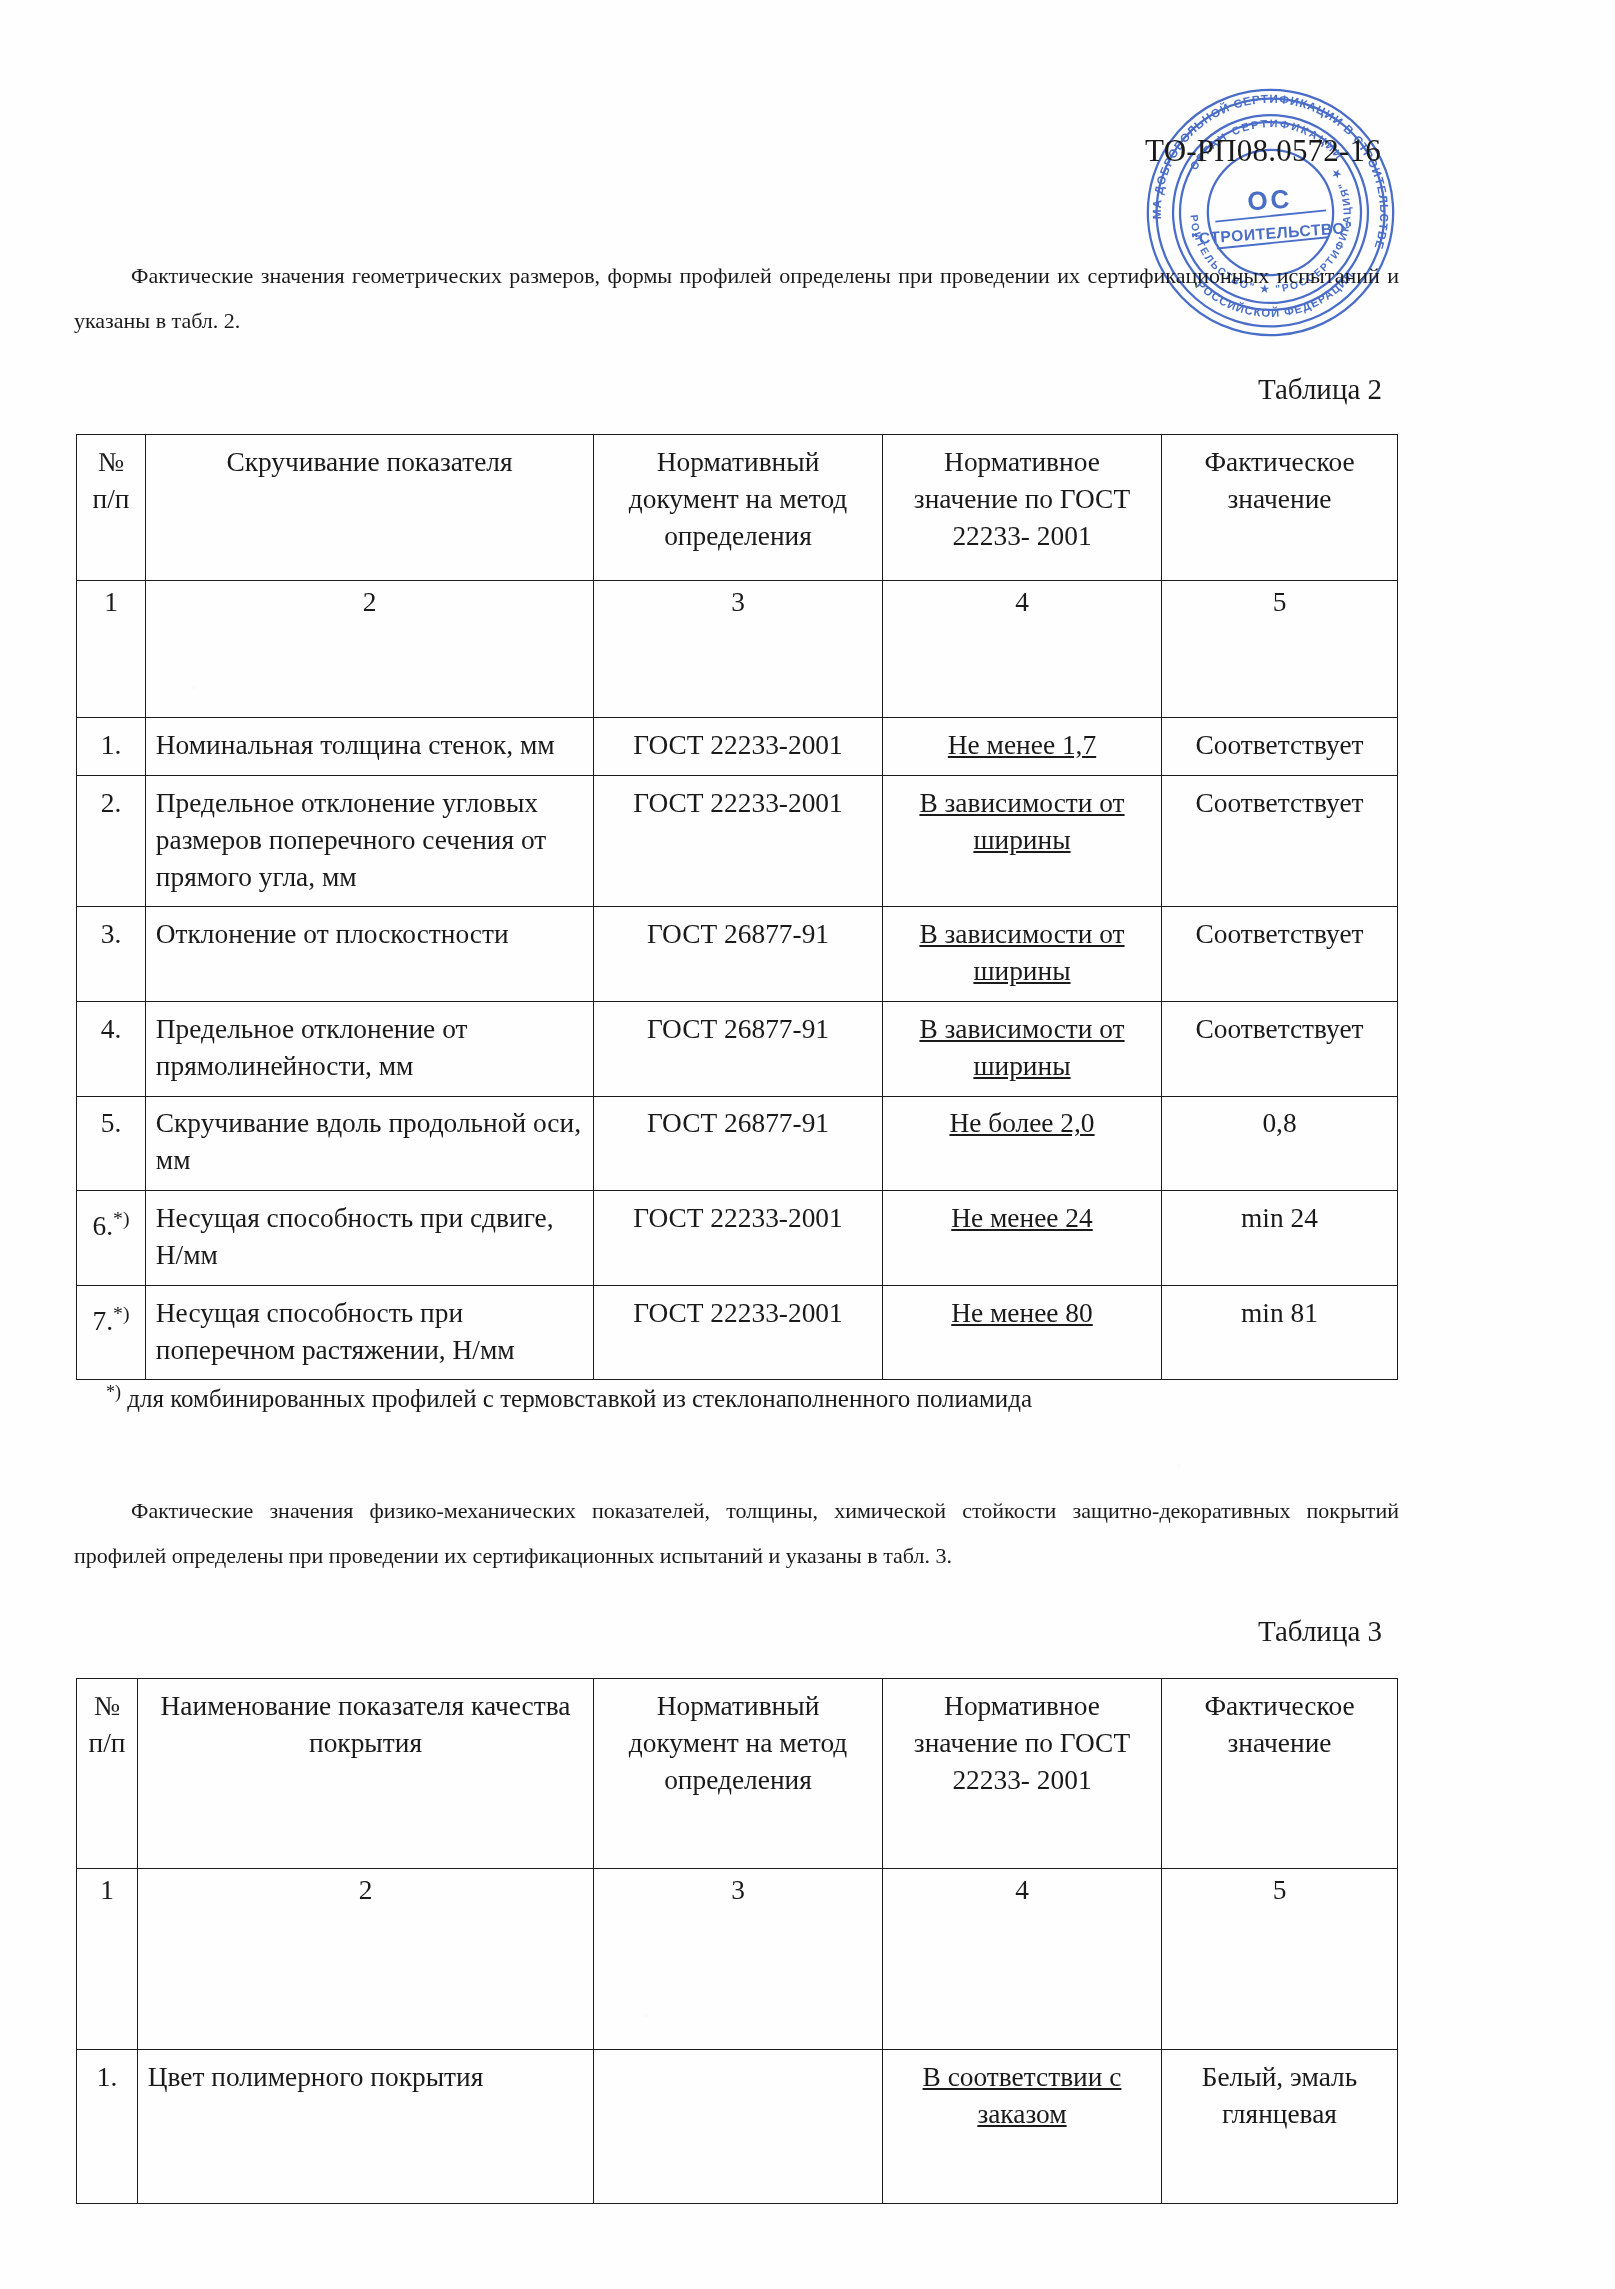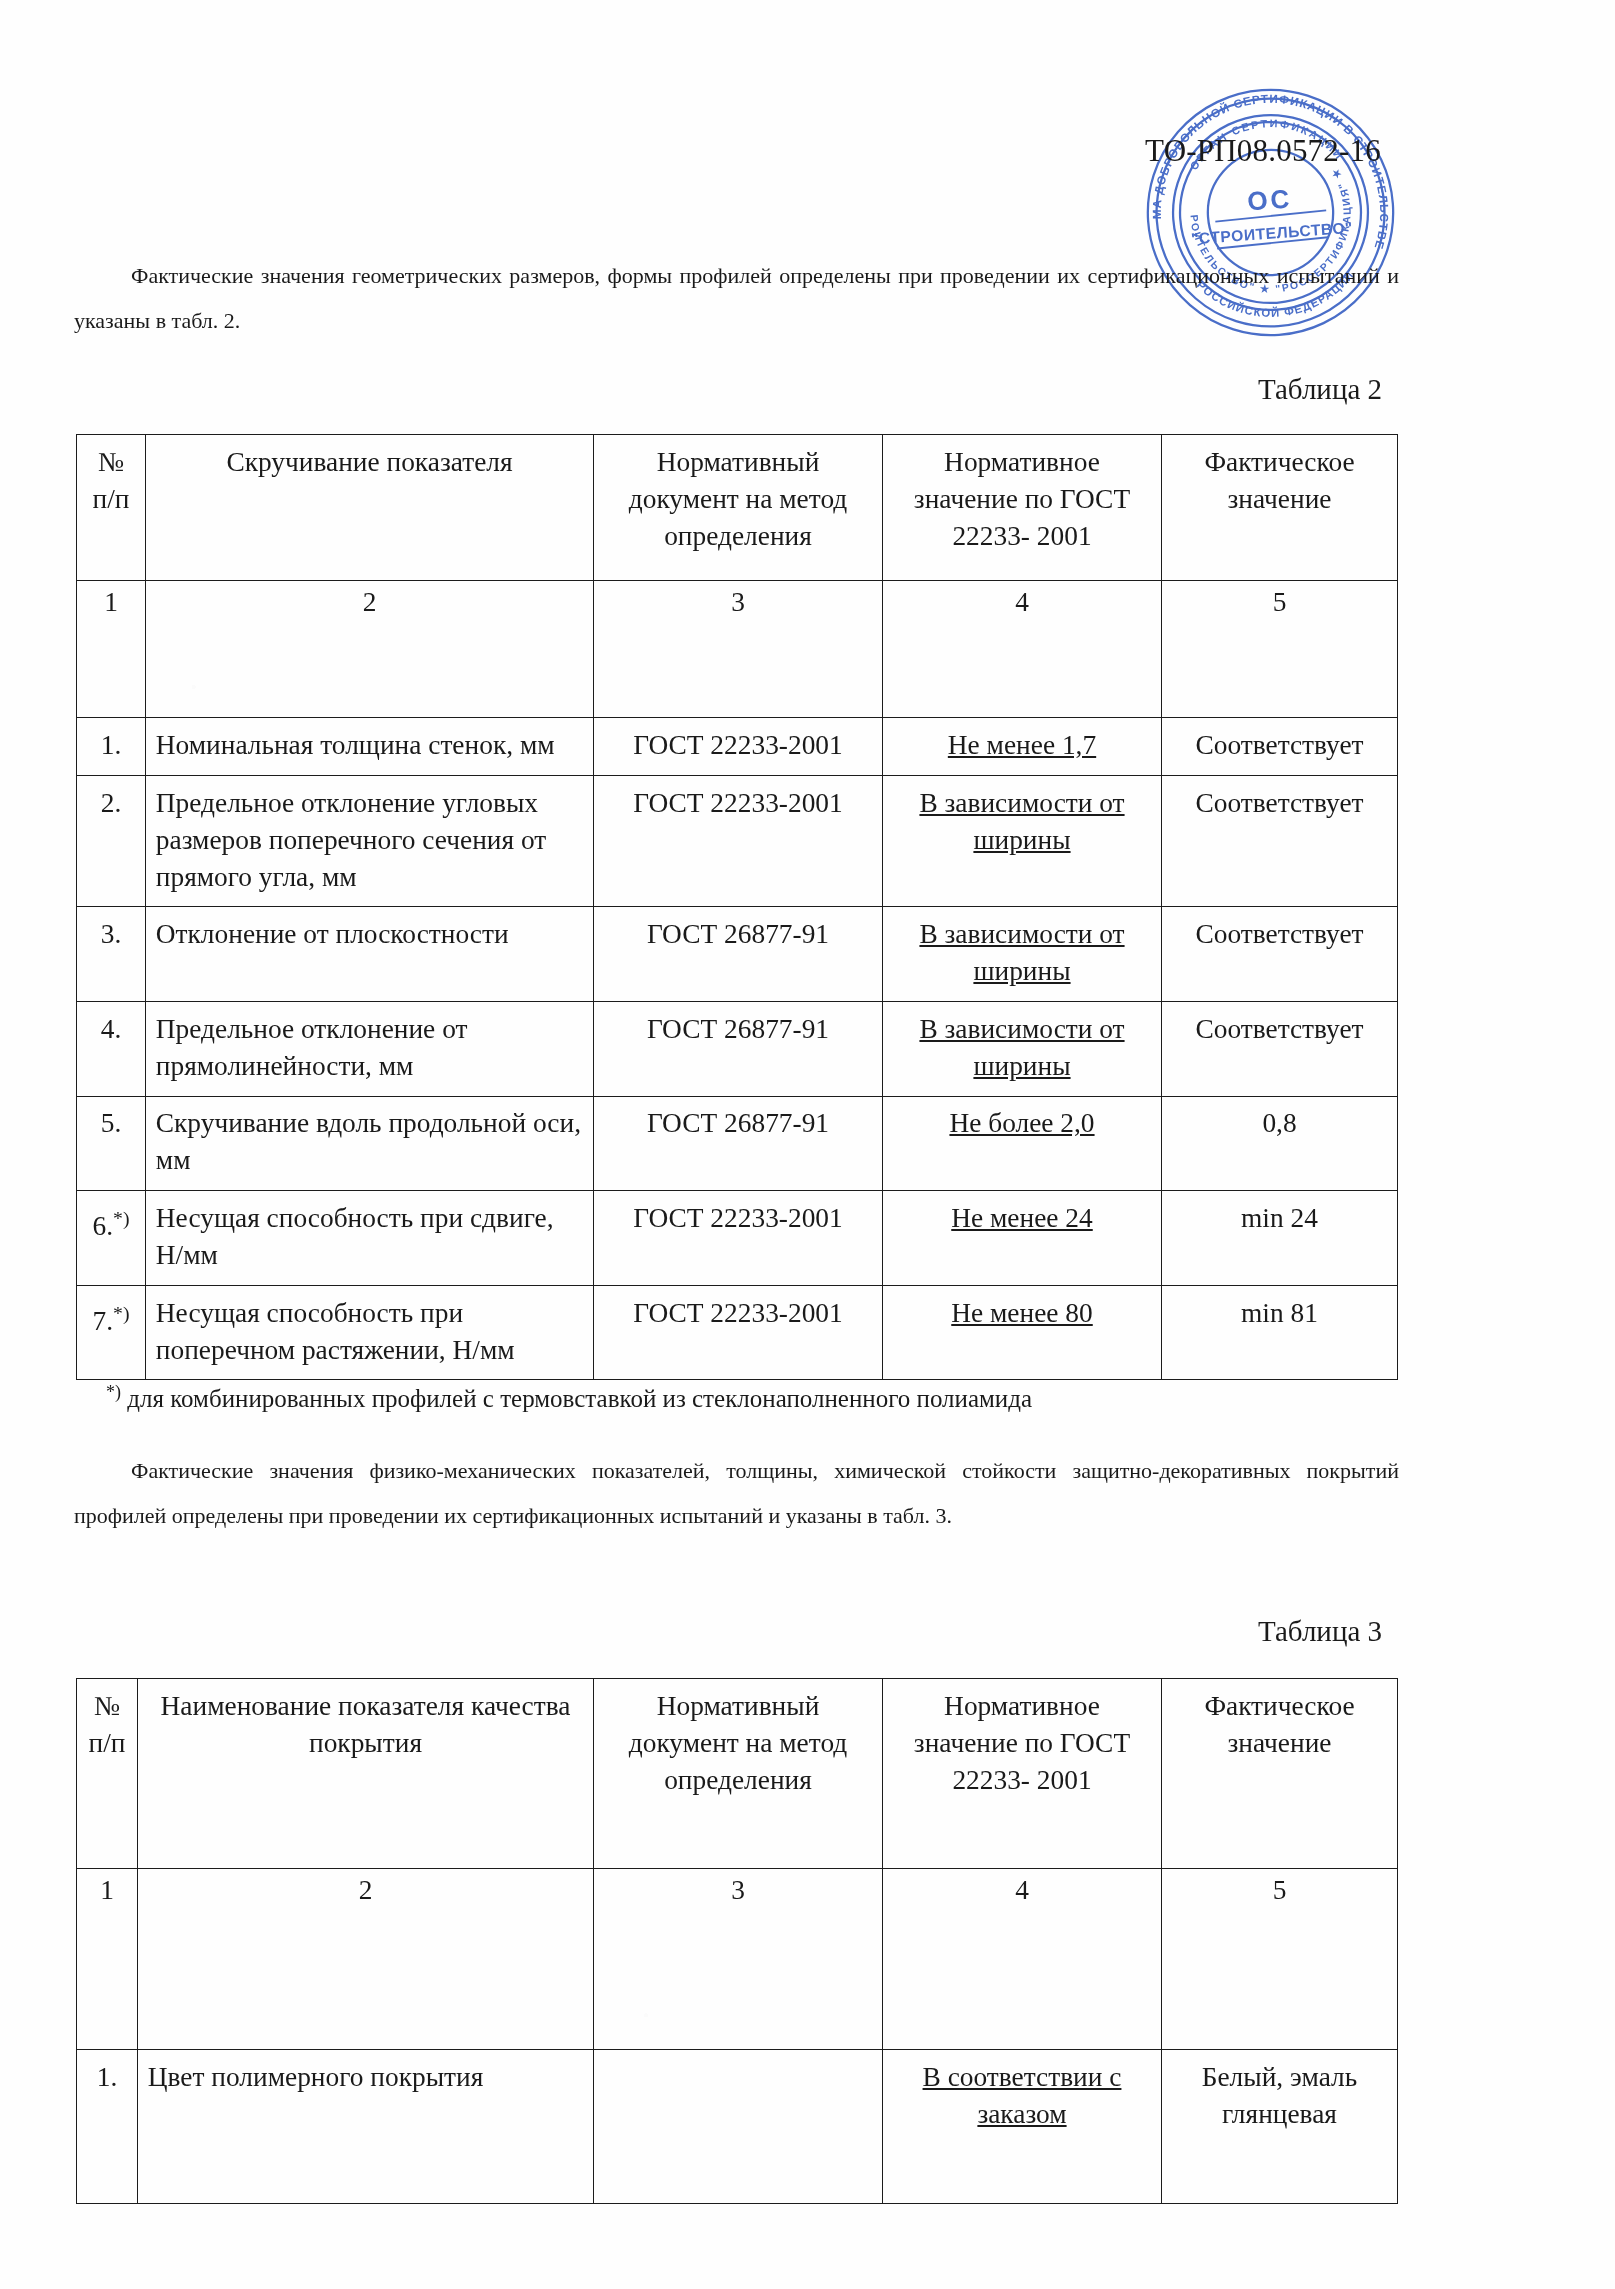--- a/index.html
+++ b/index.html
@@ -63,21 +63,21 @@
     position: absolute;
     font-size: 22px;
     line-height: 45px;
     text-align: justify;
     text-justify: inter-word;
     z-index: 4;
   }
   .para .indent { display: inline-block; width: 57px; }
 
   #para-1 { left: 74px; top: 253px; width: 1325px; }
-  #para-2 { left: 74px; top: 1448px; width: 1325px; }
+  #para-2 { left: 74px; top: 1488px; width: 1325px; }
 
   .tbl-caption {
     position: absolute;
     font-size: 29px;
     z-index: 4;
     white-space: nowrap;
     font-family: Liberation Serif, serif;
   }
   #caption-2 { left: 1258px; top: 373px; }
   #caption-3 { left: 1258px; top: 1615px; }

